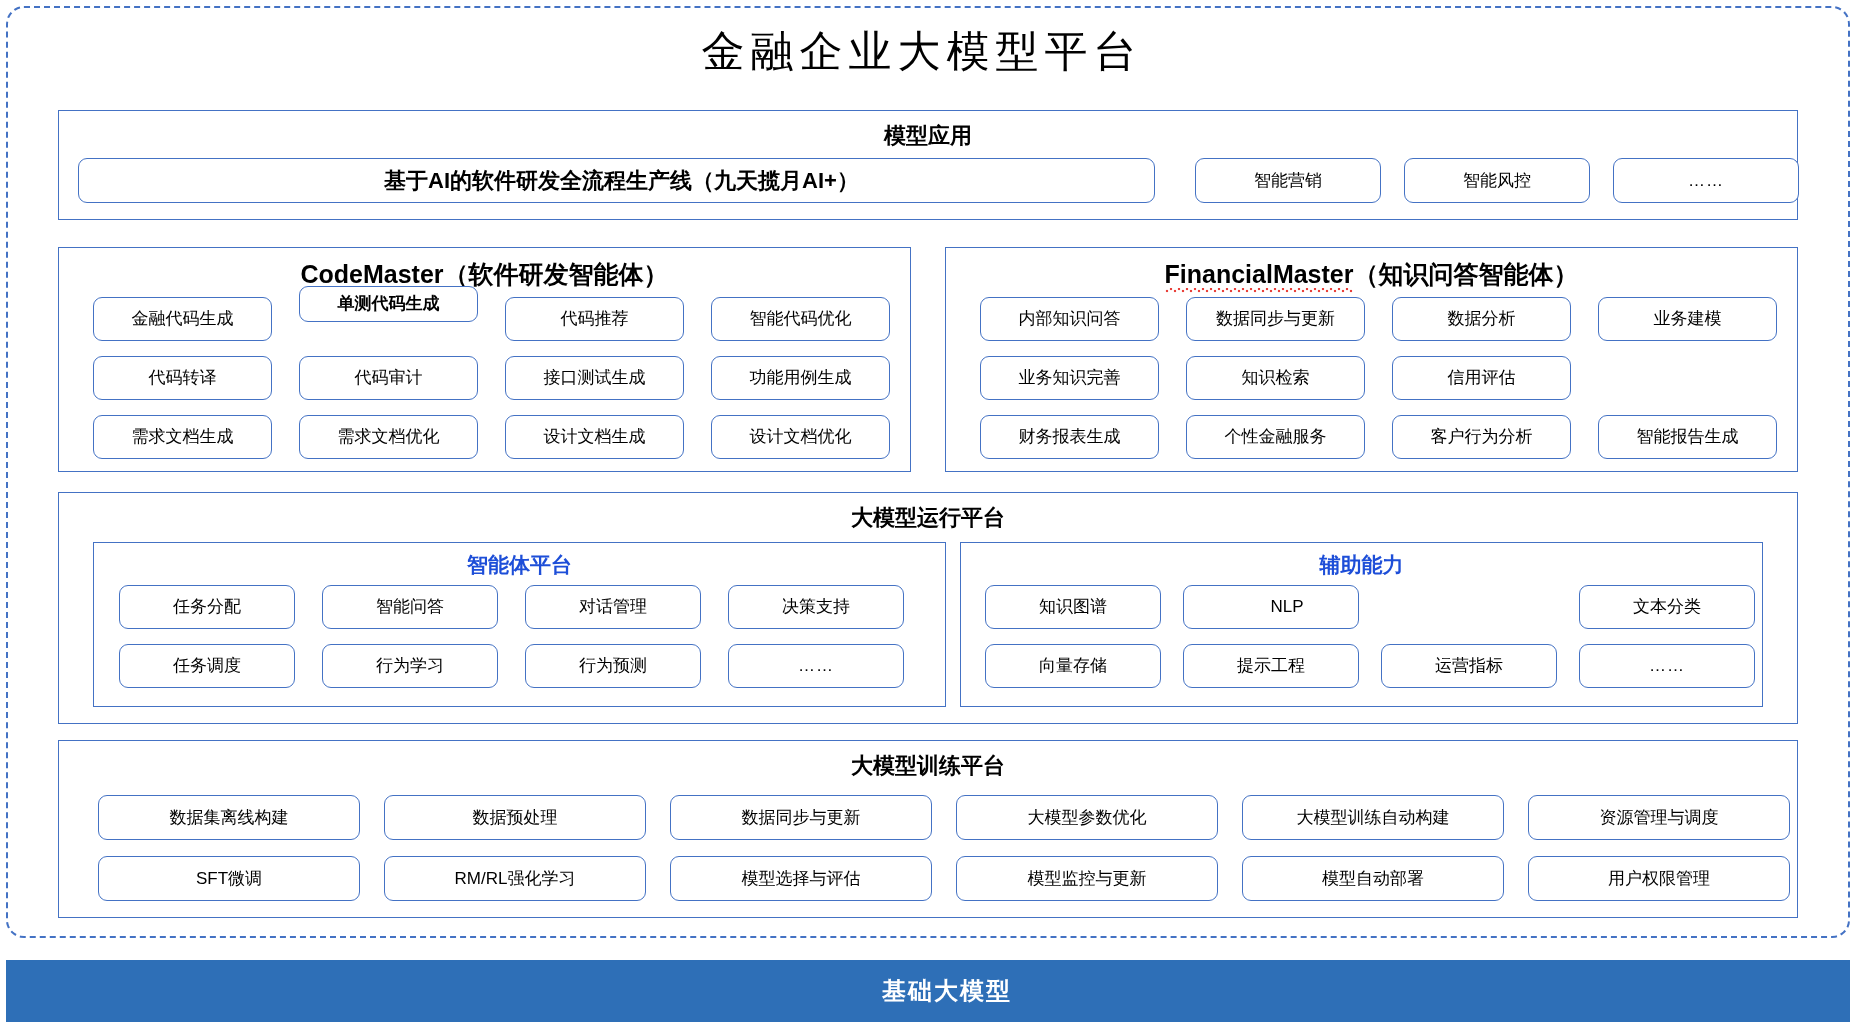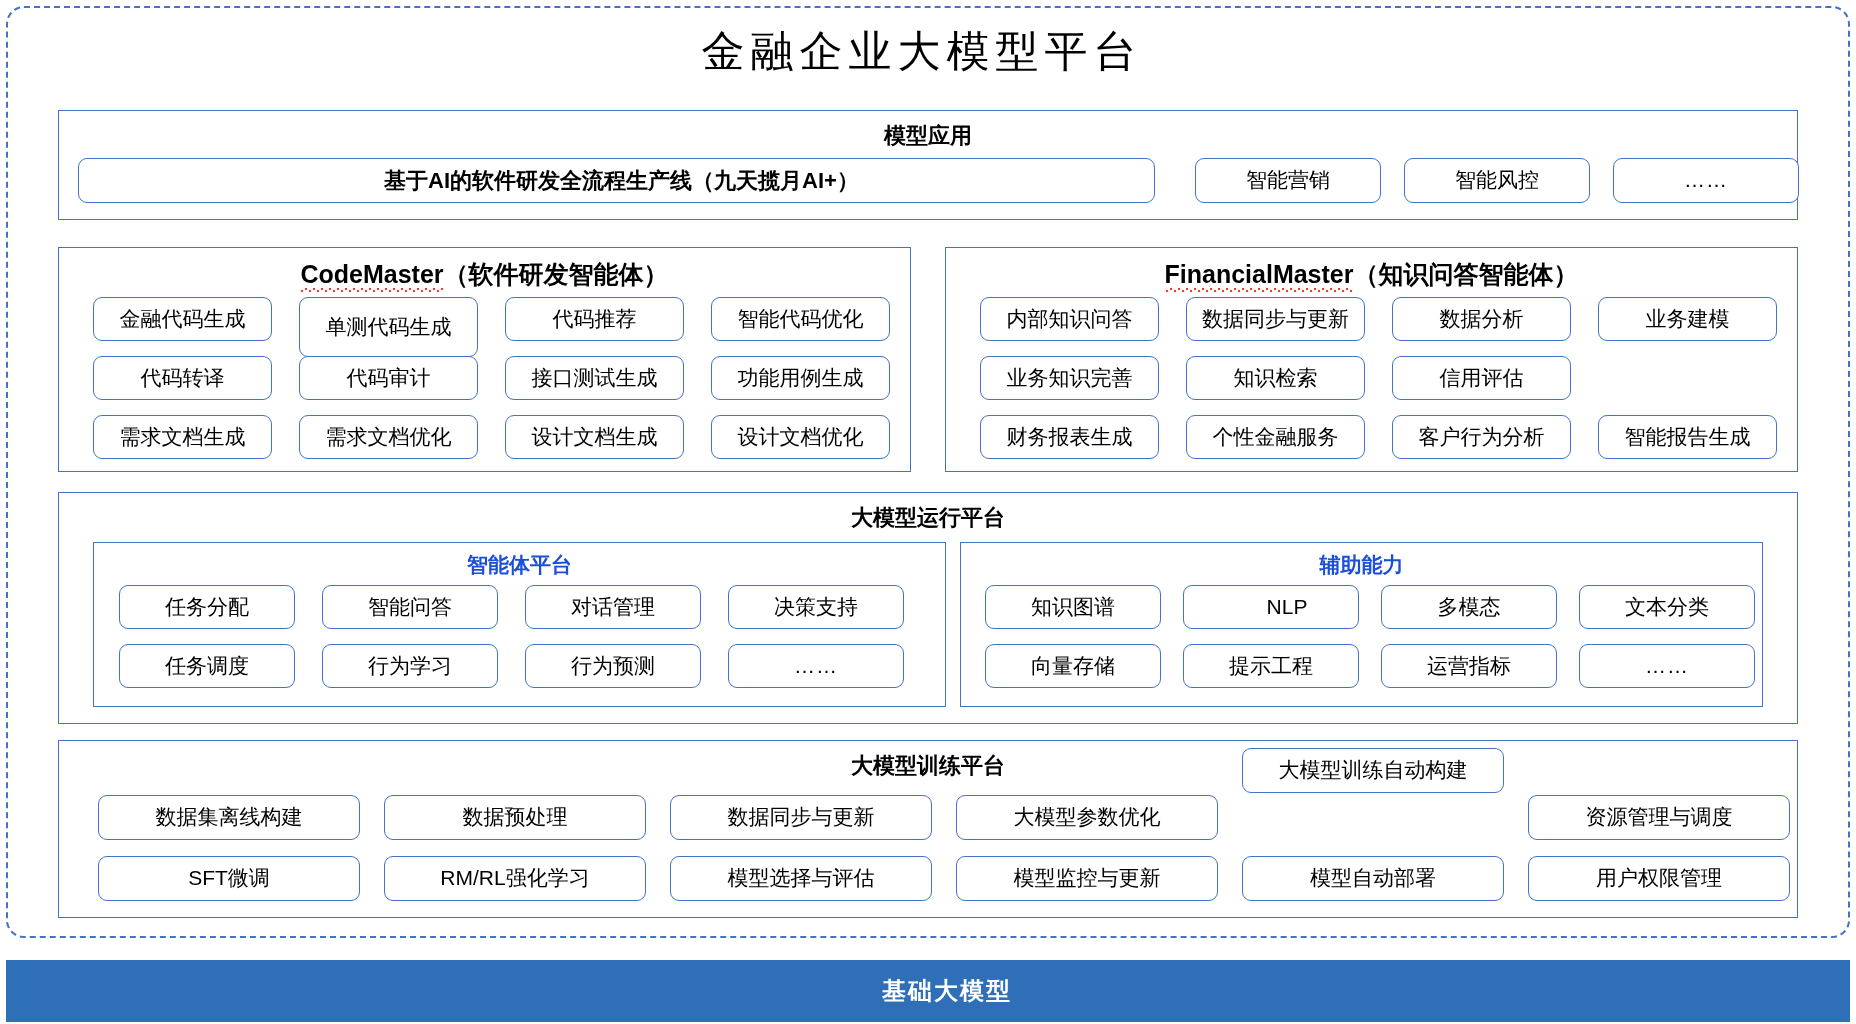--- a/index.html
+++ b/index.html
@@ -95,21 +95,21 @@
   .chip {
     position: absolute;
     box-sizing: border-box;
     border: 1.4px solid #4472C4;
     border-radius: 9px;
     background: #ffffff;
     display: flex;
     align-items: center;
     justify-content: center;
     text-align: center;
-    font-size: 21px;
+    font-size: 17px;
     color: #000000;
     line-height: 1.15;
     white-space: nowrap;
   }
   .chip.bold {
     font-weight: 700;
     padding-left: 10px;
   }
   .chip.ellipsis {
     letter-spacing: 1px;
@@ -150,21 +150,21 @@
   <div class="chip" style="left:1195px; top:158px; width:186px; height:45px;">智能营销</div>
   <div class="chip" style="left:1404px; top:158px; width:186px; height:45px;">智能风控</div>
   <div class="chip ellipsis" style="left:1613px; top:158px; width:186px; height:45px;">……</div>
 
   <div class="panel" style="left:58px; top:247px; width:853px; height:225px;">
     <div class="agent-title" style="position:absolute; left:0; top:14px; width:100%;">
       <span class="spellcheck">CodeMaster</span><span>（软件研发智能体）</span>
     </div>
   </div>
   <div class="chip" style="left:93px; top:297px; width:179px; height:44px;">金融代码生成</div>
-  <div class="chip" style="left:299px; top:297px; width:179px; height:60px;">单测代码生成</div>
+  <div class="chip" style="left:299px; top:286px; width:179px; height:36px;font-weight:bold;">单测代码生成</div>
   <div class="chip" style="left:505px; top:297px; width:179px; height:44px;">代码推荐</div>
   <div class="chip" style="left:711px; top:297px; width:179px; height:44px;">智能代码优化</div>
 
   <div class="chip" style="left:93px; top:356px; width:179px; height:44px;">代码转译</div>
   <div class="chip" style="left:299px; top:356px; width:179px; height:44px;">代码审计</div>
   <div class="chip" style="left:505px; top:356px; width:179px; height:44px;">接口测试生成</div>
   <div class="chip" style="left:711px; top:356px; width:179px; height:44px;">功能用例生成</div>
 
   <div class="chip" style="left:93px; top:415px; width:179px; height:44px;">需求文档生成</div>
   <div class="chip" style="left:505px; top:415px; width:179px; height:44px;">设计文档生成</div>
@@ -205,36 +205,35 @@
   <div class="chip" style="left:119px; top:644px; width:176px; height:44px;">任务调度</div>
   <div class="chip" style="left:322px; top:644px; width:176px; height:44px;">行为学习</div>
   <div class="chip" style="left:525px; top:644px; width:176px; height:44px;">行为预测</div>
   <div class="chip ellipsis" style="left:728px; top:644px; width:176px; height:44px;">……</div>
 
   <div class="panel" style="left:960px; top:542px; width:803px; height:165px;">
     <div class="sub-title" style="position:absolute; left:0; top:11px; width:100%;">辅助能力</div>
   </div>
   <div class="chip" style="left:985px; top:585px; width:176px; height:44px;">知识图谱</div>
   <div class="chip" style="left:1183px; top:585px; width:176px; height:44px;padding-left:32px;">NLP</div>
-  <div class="chip" style="left:1381px; top:585px; width:176px; height:44px;">多模态</div>
   <div class="chip" style="left:1579px; top:585px; width:176px; height:44px;">文本分类</div>
 
   <div class="chip" style="left:985px; top:644px; width:176px; height:44px;">向量存储</div>
   <div class="chip" style="left:1183px; top:644px; width:176px; height:44px;">提示工程</div>
   <div class="chip" style="left:1381px; top:644px; width:176px; height:44px;">运营指标</div>
   <div class="chip ellipsis" style="left:1579px; top:644px; width:176px; height:44px;">……</div>
 
   <div class="panel" style="left:58px; top:740px; width:1740px; height:178px;">
     <div class="panel-title" style="position:absolute; left:0; top:14px; width:100%;">大模型训练平台</div>
   </div>
   <div class="chip" style="left:98px; top:795px; width:262px; height:45px;">数据集离线构建</div>
   <div class="chip" style="left:384px; top:795px; width:262px; height:45px;">数据预处理</div>
   <div class="chip" style="left:670px; top:795px; width:262px; height:45px;">数据同步与更新</div>
   <div class="chip" style="left:956px; top:795px; width:262px; height:45px;">大模型参数优化</div>
-  <div class="chip" style="left:1242px; top:748px; width:262px; height:45px;">大模型训练自动构建</div>
+  <div class="chip" style="left:1242px; top:795px; width:262px; height:45px;">大模型训练自动构建</div>
   <div class="chip" style="left:1528px; top:795px; width:262px; height:45px;">资源管理与调度</div>
 
   <div class="chip" style="left:98px; top:856px; width:262px; height:45px;">SFT微调</div>
   <div class="chip" style="left:384px; top:856px; width:262px; height:45px;">RM/RL强化学习</div>
   <div class="chip" style="left:670px; top:856px; width:262px; height:45px;">模型选择与评估</div>
   <div class="chip" style="left:956px; top:856px; width:262px; height:45px;">模型监控与更新</div>
   <div class="chip" style="left:1242px; top:856px; width:262px; height:45px;">模型自动部署</div>
   <div class="chip" style="left:1528px; top:856px; width:262px; height:45px;">用户权限管理</div>
 
   <div class="base-bar">

